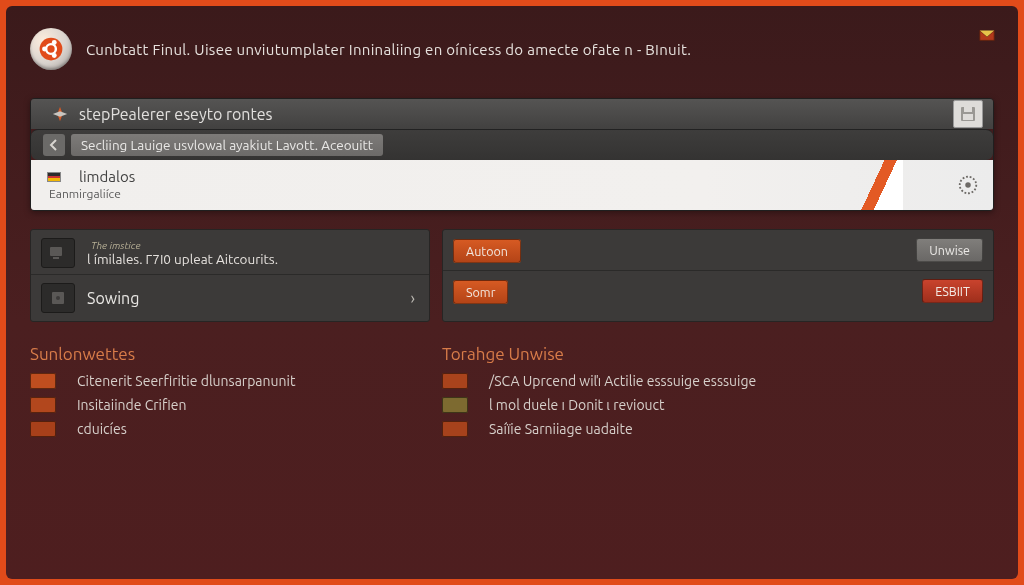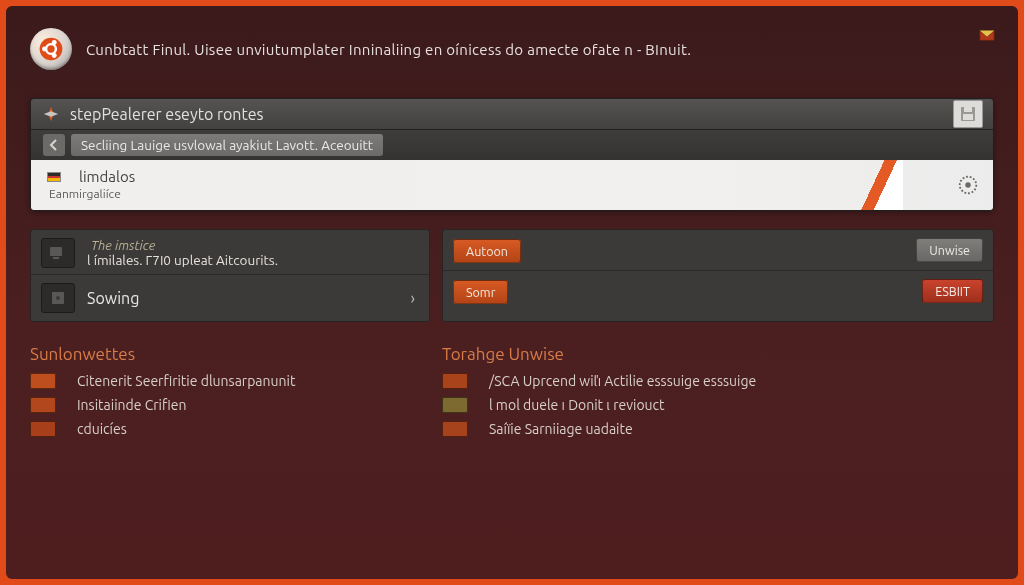--- a/index.html
+++ b/index.html
@@ -8,42 +8,42 @@
   .inner-frame { background: linear-gradient(180deg, #3b1a1b 0%, #4b1f20 55%, #4e1e1f 100%); width: 100%; height: 100%; border-radius: 6px; padding: 20px 24px 18px; position: relative; }
 
   
   .header { display: flex; align-items: center; gap: 14px; height: 46px; }
   .logo-circle { width: 42px; height: 42px; border-radius: 50%; background: radial-gradient(circle at 32% 30%, #fcecdd 0%, #d9d3ce 55%, #9b9693 100%); display: flex; align-items: center; justify-content: center; box-shadow: inset 0 -2px 3px rgba(0,0,0,.3); }
   .header-title { color: #e6e1dd; font-size: 15px; letter-spacing: .3px; }
   .corner-icon { position: absolute; right: 22px; top: 20px; width: 18px; height: 18px; }
 
   
   .step-panel { margin-top: 26px; border: 1px solid #1f1f1f; border-radius: 4px; overflow: hidden; box-shadow: 0 2px 6px rgba(0,0,0,.35); }
-  .step-header { background: linear-gradient(180deg,#555453 0%, #424140 100%); display: flex; align-items: center; padding: 6px 11px; gap: 10px; position: relative; }
+  .step-header { background: linear-gradient(180deg,#555453 0%, #424140 100%); display: flex; align-items: center; padding: 6px 20px; gap: 10px; position: relative; }
   .step-title { color: #e2e0de; font-size: 16px; }
   .step-save-icon { position: absolute; right: 10px; top: 50%; transform: translateY(-50%); width: 30px; height: 28px; background: #dedcd9; border: 1px solid #999; border-radius: 2px; display: flex; align-items: center; justify-content: center; }
-  .breadcrumb { background: linear-gradient(180deg,#3e3d3c, #343332); display: flex; align-items: center; gap: 6px; padding: 4px 12px; border-top: 1px solid #222; }
+  .breadcrumb { background: linear-gradient(180deg,#3e3d3c, #343332); display: flex; align-items: center; gap: 6px; padding: 4px 12px; border-top: 1px solid #222; border-radius: 7px; }
   .crumb-back { width: 22px; height: 22px; background: #6b6a68; border-radius: 3px; color: #cfcdca; display:flex;align-items:center;justify-content:center; }
   .crumb-chip { background: linear-gradient(180deg,#7d7b79,#6c6a68); color:#e9e8e6; border-radius:3px; padding:3px 10px; font-size:13.5px; }
   .step-white { background: linear-gradient(90deg,#f1efed 0%,#f2f0ee 70%,#ececec 100%); position: relative; padding: 8px 16px 10px; display:flex; flex-direction:column; gap:2px; }
   .flag-line { display:flex; align-items:center; gap:18px; }
   .flag-square { width:14px; height:10px; background: linear-gradient(180deg,#2c2c2c 33%,#c33 33% 66%,#f2b705 66%); border:1px solid #888; }
   .step-white-title { color:#424242; font-size:15px; }
   .step-white-sub { color:#5a5a5a; font-size:12px; margin-left: 2px; }
   .orange-slash { position:absolute; right:90px; top:0; bottom:0; width:54px; background: linear-gradient(115deg, transparent 46%, #e35a24 46% 62%, #fff 62%); }
   .gear-icon { position:absolute; right:14px; top:50%; transform:translateY(-50%); width:22px;height:22px; }
 
   
   .dark-panel { margin-top: 18px; display:grid; grid-template-columns: 400px 1fr; gap: 12px; }
   .dark-left, .dark-right { background: #3c3a39; border:1px solid #272524; border-radius:3px; }
   .dark-left { display:flex; flex-direction:column; }
   .dark-row1 { display:flex; align-items:center; gap:12px; padding:8px 10px 6px; }
   .device-icon { width:34px; height:30px; background:#2c2b2a; border:1px solid #1c1b1a; border-radius:3px; display:flex;align-items:center;justify-content:center; }
   .dark-text-stack { display:flex; flex-direction:column; }
-  .dark-muted { color:#b7af96; font-size:13px; font-style: italic; margin-left:4px;}
+  .dark-muted { color:#b7af96; font-size:10px; font-style: italic; margin-left:4px;}
   .dark-line { color:#e5e1dd; font-size:13.5px; }
   .dark-row2 { display:flex; align-items:center; gap:12px; padding:8px 10px; border-top:1px solid #2b2a29; position:relative;}
   .row2-label { color:#e9e7e4; font-size:16px; flex:1; }
   .row2-chevron { color:#bdbab4; font-size:16px; margin-right:4px; }
   .dark-right { display:flex; flex-direction:column; }
   .dr-row { display:flex; align-items:center; justify-content:space-between; padding:8px 10px; gap:12px; }
   .dr-row + .dr-row { border-top:1px solid #2b2a29; }
   .btn { border-radius:3px; padding:4px 12px; font-size:12.5px; border:1px solid rgba(0,0,0,.4); text-align:center; }
   .btn-orange { background: linear-gradient(180deg,#d65a23,#b44417); color:#f1e6de; }
   .btn-grey { background: linear-gradient(180deg,#807e7b,#6a6866); color:#eceae7; }

